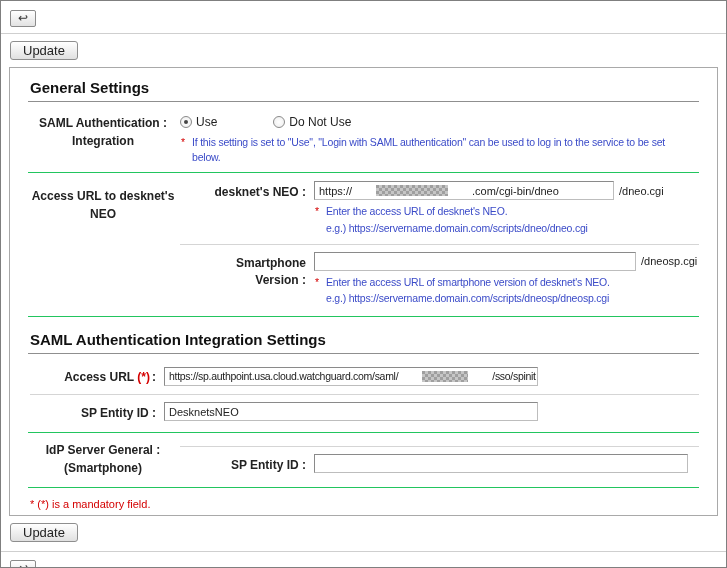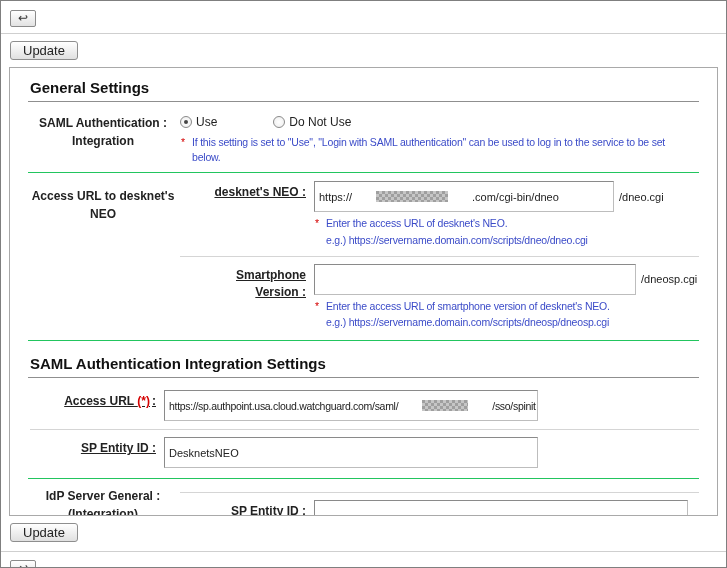--- a/index.html
+++ b/index.html
@@ -41,25 +41,25 @@
   .radio.checked::after { content:""; position:absolute; inset:3px; border-radius:50%; background:#454545; }
 
   .note { font-size:10.5px; letter-spacing:-0.2px; color:#3b4bc8; position:relative;
           padding-left:12px; margin-top:6px; line-height:1.4; white-space:nowrap; }
   .note .ast { position:absolute; left:1px; color:#d40000; }
   .note.eg { margin-top:2px; }
   .note.tight { margin-top:4px; }
 
   .subrow { display:flex; }
   .slabel { width:134px; flex-shrink:0; text-align:right; font-weight:bold; font-size:12px;
-            color:#222; padding:3px 8px 0 0; line-height:1.4;text-decoration:underline; }
+            color:#222; padding:3px 8px 0 0; line-height:1.4; }
   .sfield { flex:1; min-width:0; }
   .input-line { display:flex; align-items:center; }
 
-  .tbox { height:31px; border:1px solid; border-color:#8a8a8a #bdbdbd #bdbdbd #8a8a8a; background:#fff;
+  .tbox { height:19px; border:1px solid; border-color:#8a8a8a #bdbdbd #bdbdbd #8a8a8a; background:#fff;
           font-size:11px; padding:1px 4px; font-family:inherit; color:#222;gap:22px; }
   div.tbox { display:inline-flex; align-items:center; white-space:nowrap; overflow:hidden; }
   input.tbox { outline:none; }
   .w300 { width:300px; } .w322 { width:322px; } .w374 { width:374px; }
   .idp-url { font-size:10.5px; letter-spacing:-0.3px; }
 
   .suffix { font-size:11px; margin-left:5px; color:#222; }
   .redacted { display:inline-block; height:11px; margin:0 2px; flex-shrink:0;
               background:repeating-conic-gradient(#c6c6c6 0% 25%, #9f9f9f 0% 50%) 0 0 / 6px 6px; }
   .rw72 { width:72px; } .rw46 { width:46px; }
@@ -189,21 +189,21 @@
             <input type="text" class="tbox w374" value="DesknetsNEO" style="">
           </div>
         </div>
 
       </div>
     </div>
 
     <div class="frow r4">
       <div class="lcol" style="padding-top:3px;">
         <div>IdP Server General :</div>
-        <div>(Integration)</div>
+        <div>(Smartphone)</div>
       </div>
       <div class="fcol">
 
 
         <div class="subsep"></div>
 
         <div class="subrow">
           <div class="slabel">SP Entity ID :</div>
           <div class="sfield">
             <input type="text" class="tbox w374" value="" style="">

